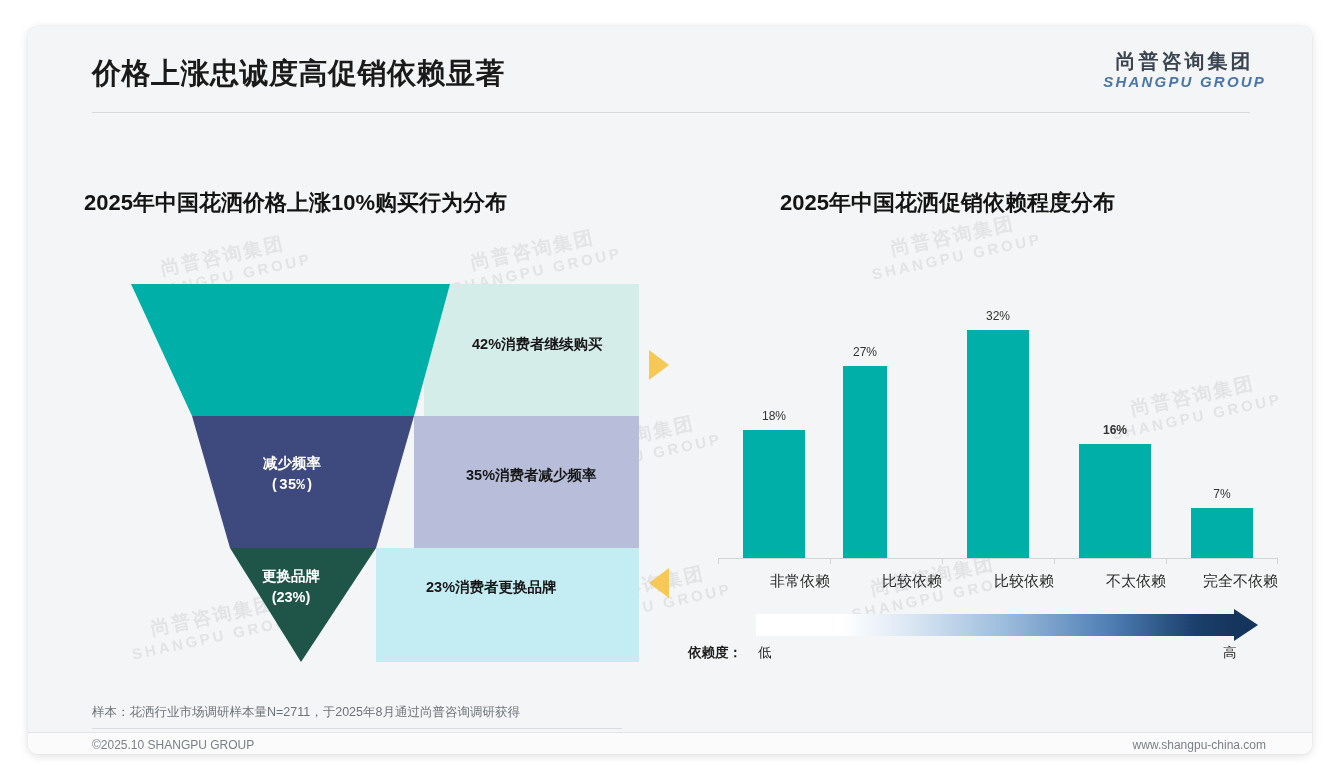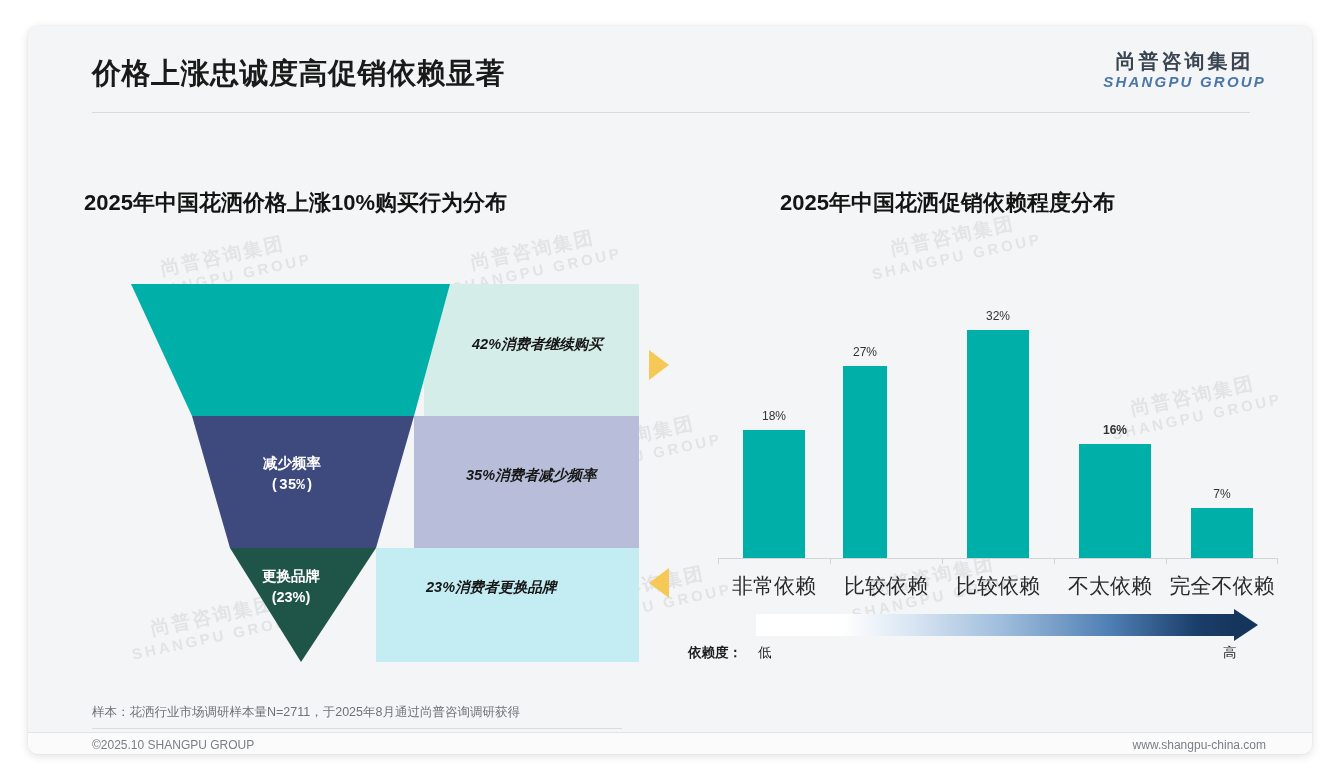--- a/index.html
+++ b/index.html
@@ -76,21 +76,20 @@
   .fnl-label{
     position:absolute;
     color:#ffffff;font-weight:bold;font-size:14.5px;
     text-align:center;line-height:1.45;
     white-space:nowrap;
   }
   .fnl-desc{
     position:absolute;
     color:#171717;font-weight:bold;font-size:14.5px;
     white-space:nowrap;
-    font-style:italic;
   }
   .tri{position:absolute;width:0;height:0;}
   .tri-right{
     border-top:15px solid transparent;
     border-bottom:15px solid transparent;
     border-left:20px solid #f6c957;
   }
   .tri-left{
     border-top:15px solid transparent;
     border-bottom:15px solid transparent;
@@ -107,21 +106,21 @@
   .bar-val{
     font-size:12px;color:#333;margin-bottom:7px;white-space:nowrap;
   }
   .bar-rect{width:100%;background:#00b0a8;}
   .axis-line{
     position:absolute;left:0;top:300px;width:560px;height:1px;background:#d2d4d6;
   }
   .axis-tick{position:absolute;top:300px;width:1px;height:6px;background:#d2d4d6;}
   .cat-label{
     position:absolute;top:314px;
-    font-size:21px;color:#2a2a2a;text-align:center;white-space:nowrap;
+    font-size:15px;color:#2a2a2a;text-align:right;white-space:nowrap;
   }
 
   
   .legend{position:absolute;left:690px;top:588px;width:560px;height:58px;}
   .legend-bar{
     position:absolute;left:38px;top:0;width:478px;height:22px;
     background:linear-gradient(to right,#ffffff 0%,#ffffff 18%,#d8e5f2 33%,#9dbcdc 52%,#4f7fb4 74%,#1b3f6b 92%,#16355c 100%);
   }
   .legend-arrow{
     position:absolute;left:516px;top:-5px;width:0;height:0;

